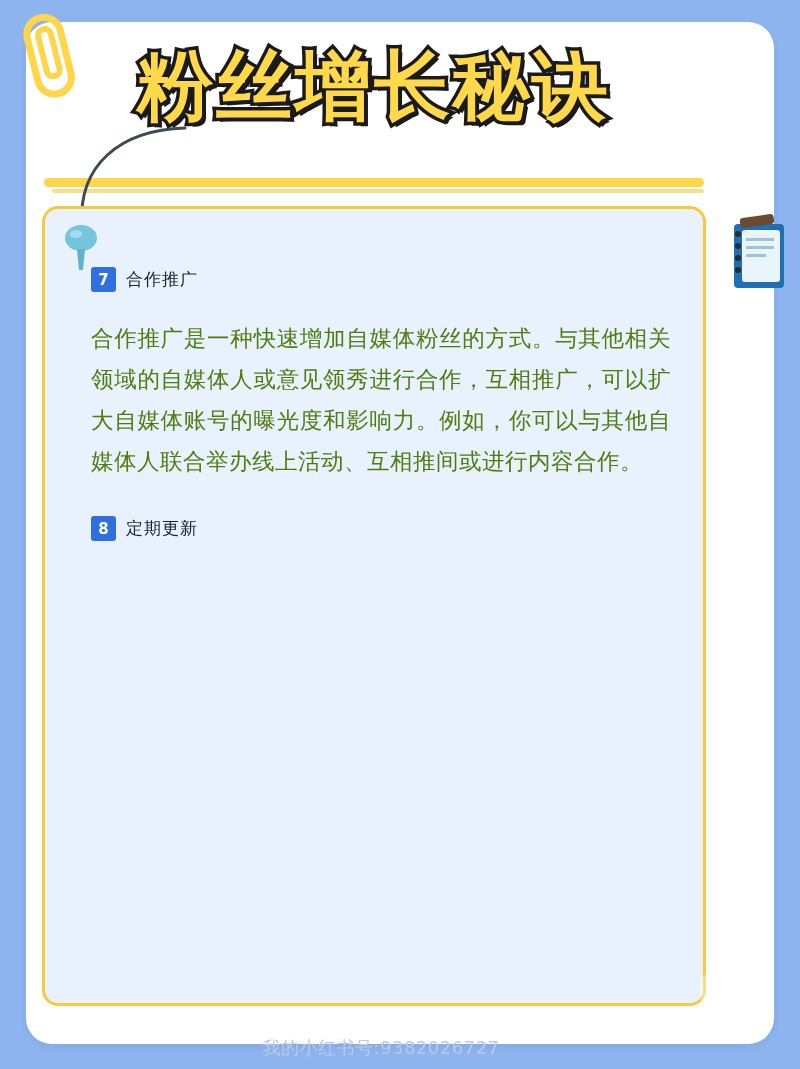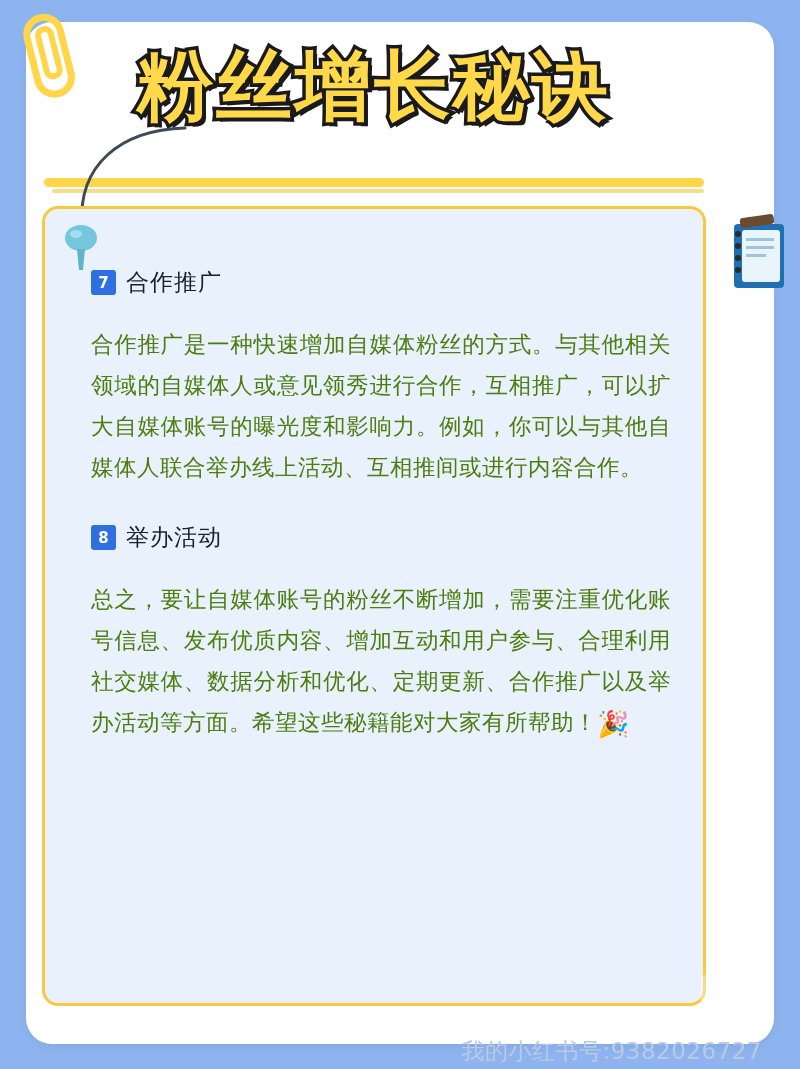--- a/index.html
+++ b/index.html
@@ -121,21 +121,21 @@
     color: #ffffff;
     font-size: 15px;
     font-weight: bold;
     display: flex;
     align-items: center;
     justify-content: center;
     border-radius: 3px;
     font-family: "DejaVu Sans", sans-serif;
   }
   .sec-title {
-    font-size: 23px;
+    font-size: 17px;
     color: #17202b;
     font-weight: normal;
     font-family: "DejaVu Sans", sans-serif;
     letter-spacing: 1px;
   }
   .para {
     font-size: 22.5px;
     line-height: 41px;
     color: #4d7c0f;
     font-family: "DejaVu Sans", sans-serif;
@@ -197,24 +197,24 @@
     font-family: "DejaVu Sans", sans-serif;
     letter-spacing: 1px;
   }
 
   
   .footer-id {
     position: absolute;
     left: 0;
     top: 1036px;
     width: 800px;
-    text-align: right;
+    text-align: center;
     padding-right: 38px;
     box-sizing: border-box;
-    font-size: 23px;
+    font-size: 18px;
     color: #b9c9e6;
     font-family: "DejaVu Sans", sans-serif;
     letter-spacing: 0.5px;
   }
 </style>
 </head>
 <body>
 
 <div class="page">
 
@@ -239,24 +239,23 @@
     <div class="content-inner">
 
       <div class="sec-head">
         <span class="sec-num">7</span>
         <span class="sec-title">合作推广</span>
       </div>
       <p class="para">合作推广是一种快速增加自媒体粉丝的方式。与其他相关领域的自媒体人或意见领秀进行合作，互相推广，可以扩大自媒体账号的曝光度和影响力。例如，你可以与其他自媒体人联合举办线上活动、互相推间或进行内容合作。</p>
 
       <div class="sec-head">
         <span class="sec-num">8</span>
-        <span class="sec-title">举办活动</span>
+        <span class="sec-title">定期更新</span>
       </div>
 
-      <p class="para last"><span>总之，要让自媒体账号的粉丝不断增加，需要注重优化账号信息、发布优质内容、增加互动和用户参与、合理利用社交媒体、数据分析和优化、定期更新、合作推广以及举办活动等方面。希望这些秘籍能对大家有所帮助！</span><span class="popper">🎉</span></p>
 
     </div>
   </div>
 
   <svg class="pin" viewBox="0 0 46 50">
     <ellipse cx="23" cy="16" rx="16" ry="13" fill="#74c6dd"></ellipse>
     <ellipse cx="18" cy="12" rx="6" ry="4" fill="#a6ddec"></ellipse>
     <path d="M19 27 L27 27 L25 48 L21 48 Z" fill="#5fb4cc"></path>
   </svg>
 

